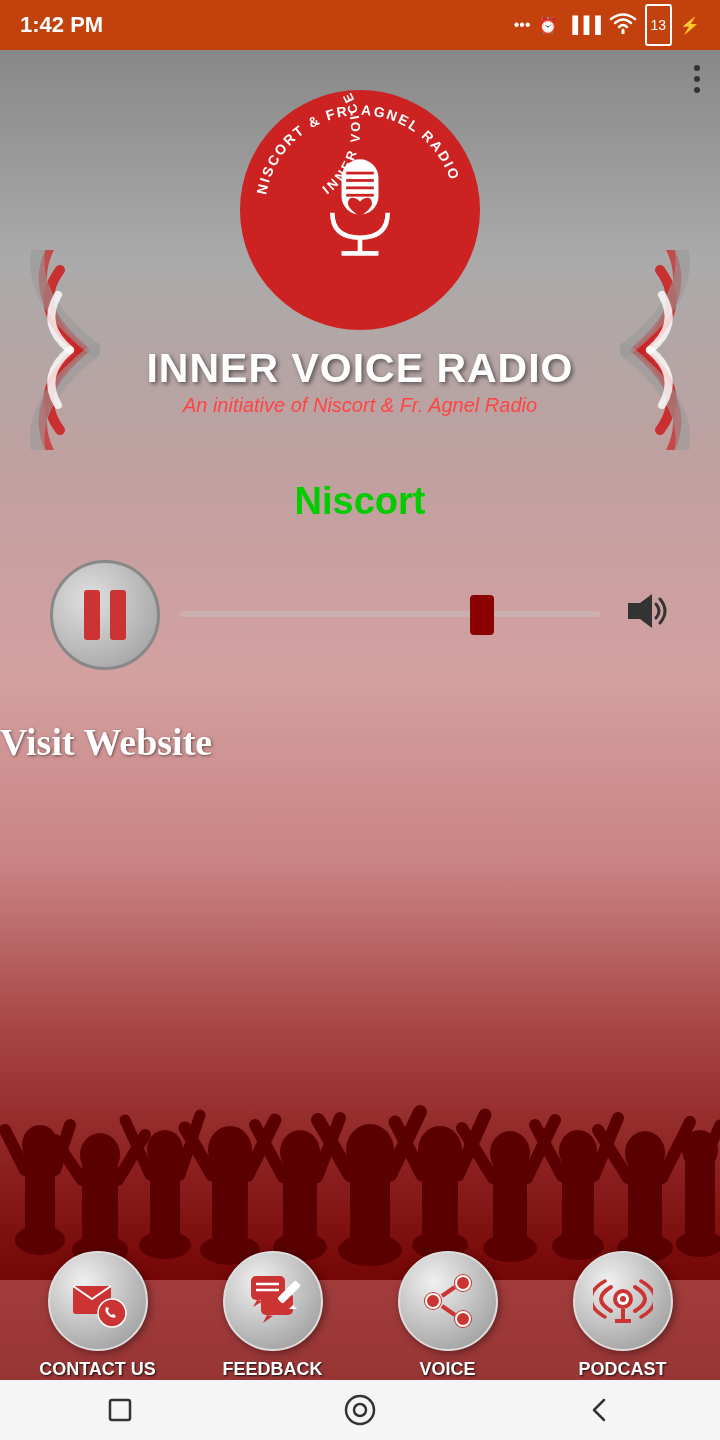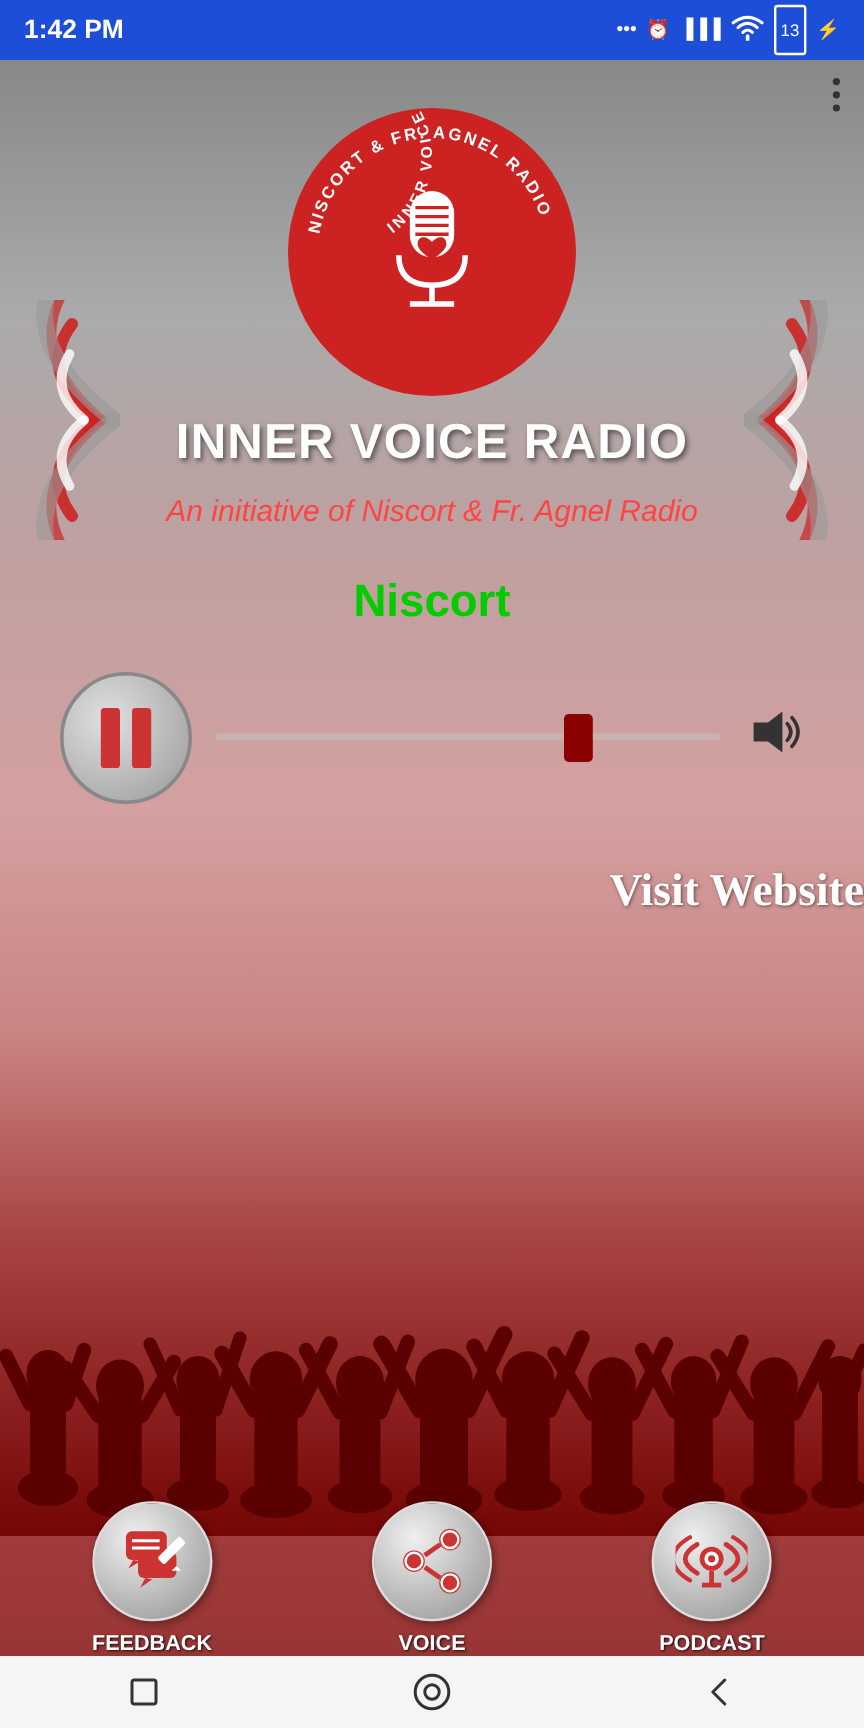--- a/index.html
+++ b/index.html
@@ -11,21 +11,21 @@
       overflow: hidden;
       font-family: Arial, sans-serif;
       background: #888;
       position: relative;
     }
 
     
     .status-bar {
       width: 100%;
       height: 50px;
-      background: #1d4ed8;
+      background: #c2410c;
       display: flex;
       align-items: center;
       justify-content: space-between;
       padding: 0 20px;
       position: relative;
       z-index: 10;
       gap: 29px;
     }
     .status-time {
       color: white;
@@ -128,24 +128,24 @@
       z-index: 5;
     }
     .radio-title {
       font-size: 41px;
       font-weight: bold;
       color: white;
       text-shadow: 2px 2px 4px rgba(0,0,0,0.5);
       letter-spacing: 1px;
     }
     .radio-subtitle {
-      font-size: 25px;
+      font-size: 20px;
       color: #ff4444;
       font-style: italic;
-      margin-top: 20px;
+      margin-top: 2px;
     }
 
     
     .status-text {
       position: absolute;
       top: 430px;
       width: 100%;
       text-align: center;
       font-size: 38px;
       font-weight: bold;
@@ -211,21 +211,21 @@
       font-size: 40px;
       color: #333;
       flex-shrink: 0;
     }
 
     
     .visit-website {
       position: absolute;
       top: 670px;
       width: 100%;
-      text-align: right;
+      text-align: left;
       z-index: 5;
     }
     .visit-website-text {
       font-size: 38px;
       font-weight: bold;
       color: white;
       font-family: Georgia, serif;
       text-shadow: 1px 1px 3px rgba(0,0,0,0.5);
       cursor: pointer;
     }
@@ -496,20 +496,33 @@
 
       <ellipse cx="700" cy="384" rx="24" ry="13" fill="#5a0000"></ellipse>
       <rect x="685" y="295" width="30" height="89" fill="#5a0000"></rect>
       <ellipse cx="700" cy="290" rx="18" ry="20" fill="#5a0000"></ellipse>
       <path d="M700 310 L720 265" stroke="#5a0000" stroke-width="11" stroke-linecap="round"></path>
     </svg>
   </div>
 
   <div class="bottom-nav">
 
+    <div class="nav-item">
+      <div class="nav-icon-circle">
+        <svg width="60" height="60" viewBox="0 0 60 60">
+
+          <rect x="5" y="15" width="38" height="28" rx="3" fill="#cc3333"></rect>
+          <path d="M5 15 L24 28 L43 15" stroke="white" stroke-width="2" fill="none"></path>
+
+          <circle cx="44" cy="42" r="14" fill="#cc3333" stroke="white" stroke-width="1.5"></circle>
+          <path d="M38 36 Q36 40 40 44 Q44 48 48 46 L46 43 L43 44 Q41 42 40 40 L41 37 Z" fill="white"></path>
+        </svg>
+      </div>
+      <span class="nav-label">CONTACT US</span>
+    </div>
 
     <div class="nav-item">
       <div class="nav-icon-circle">
         <svg width="60" height="60" viewBox="0 0 60 60">
 
           <rect x="8" y="5" width="34" height="24" rx="5" fill="#cc3333"></rect>
           <path d="M14 29 L10 36 L20 30" fill="#cc3333"></path>
           <rect x="18" y="22" width="32" height="22" rx="5" fill="#cc3333"></rect>
           <path d="M24 44 L20 52 L30 45" fill="#cc3333"></path>
 

